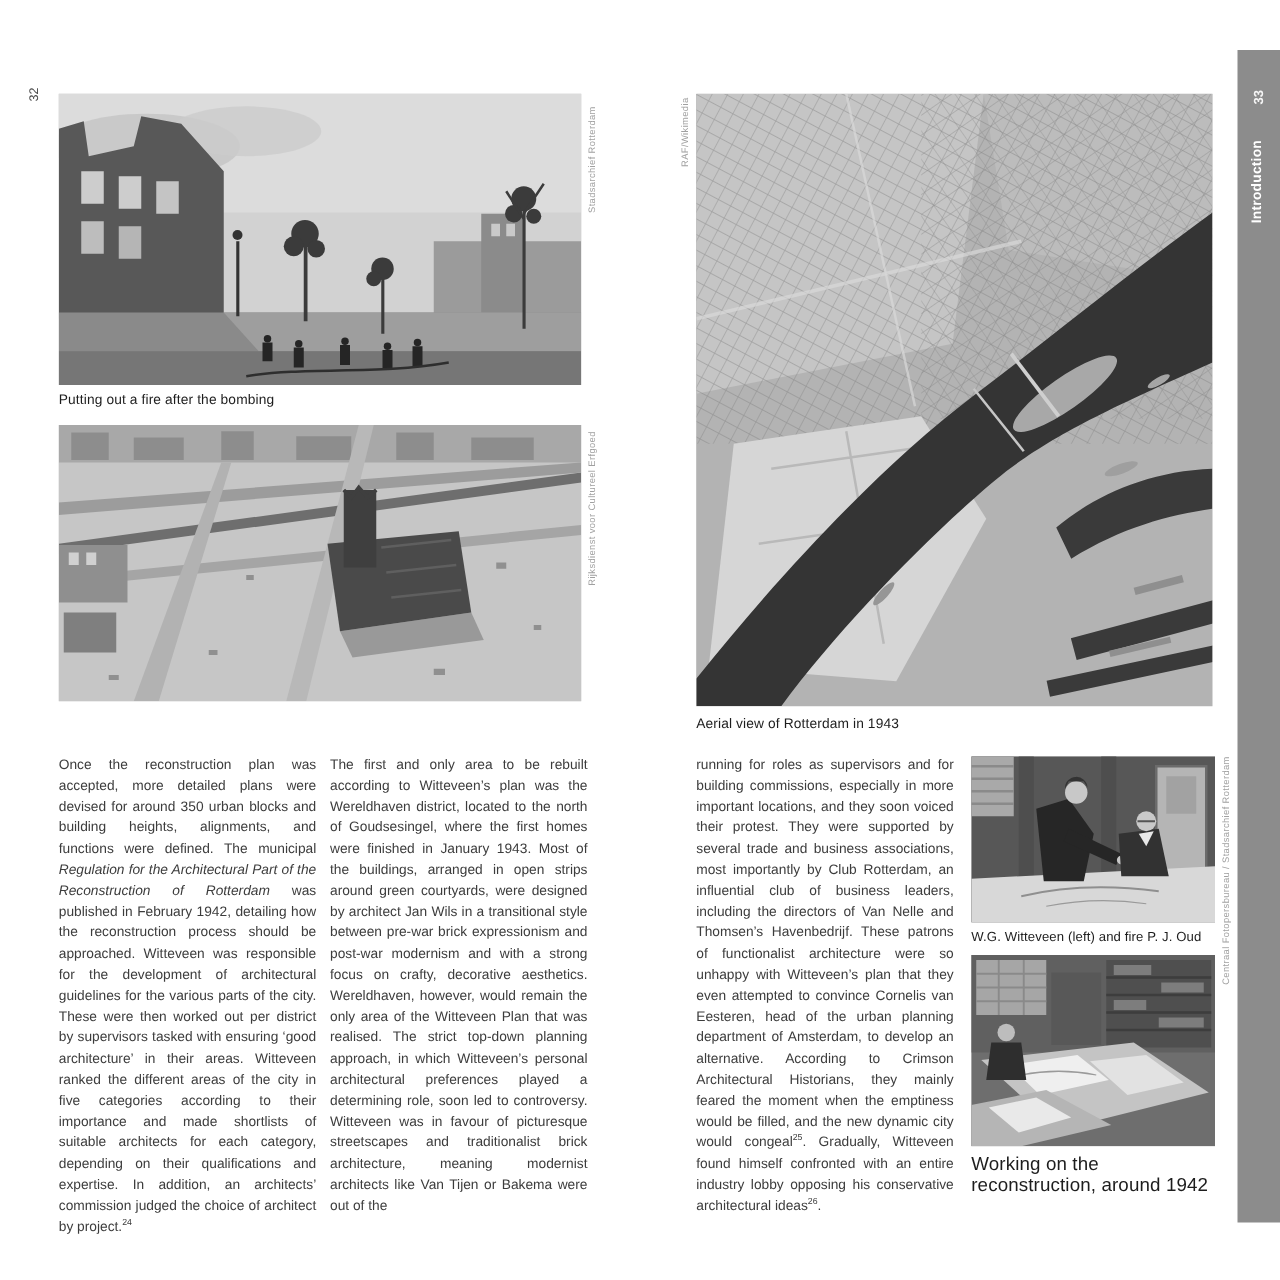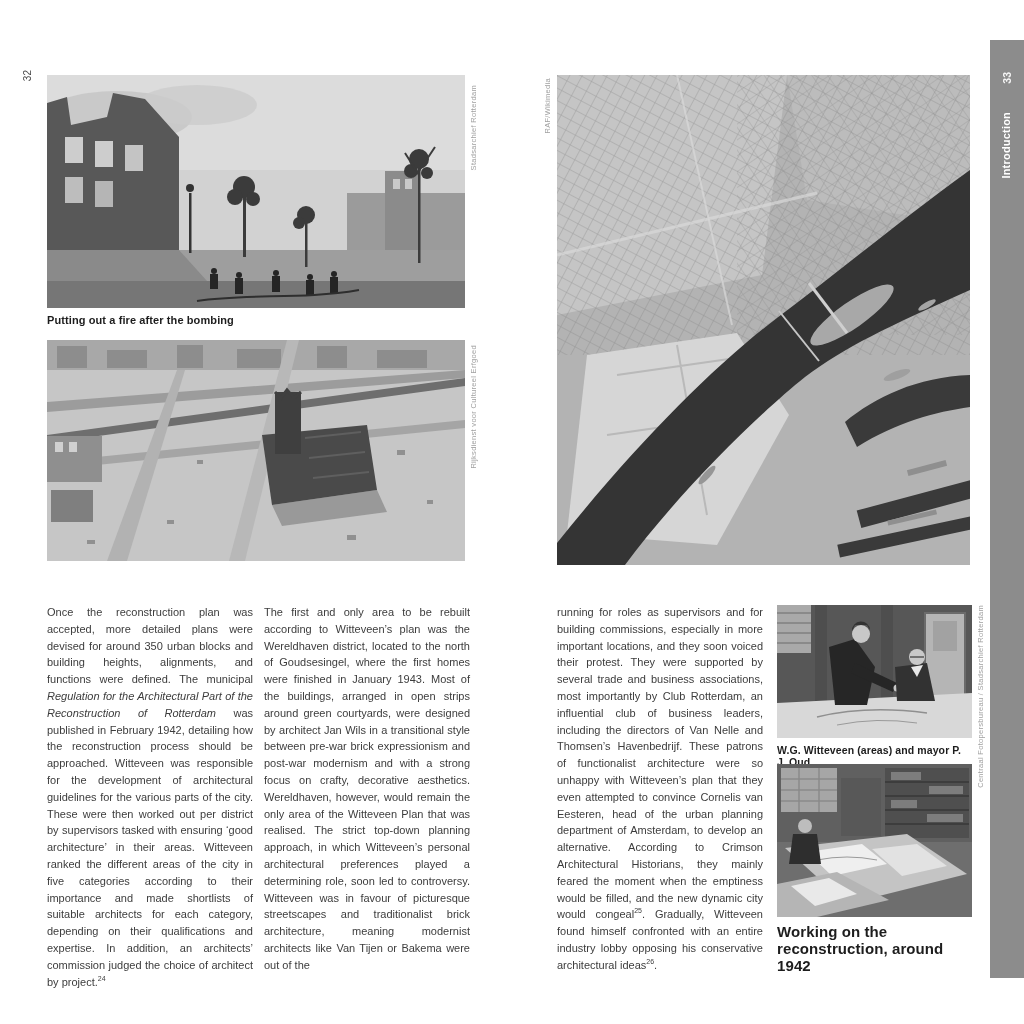--- a/index.html
+++ b/index.html
@@ -1,20 +1,20 @@
 <!DOCTYPE html>
 <html><head>
 <meta charset="utf-8">
 <style>
   html,body{margin:0;padding:0;background:#ffffff;}
   .spread{position:relative;width:1024px;height:1024px;background:#ffffff;overflow:hidden;
           font-family:"Liberation Sans","DejaVu Sans",sans-serif;}
   .photo{position:absolute;overflow:hidden;background:#bdbdbd;}
   .photo svg{display:block;}
-  .caption{position:absolute;font-size:11px;font-weight:bold;color:#1d1d1d;letter-spacing:0.1px;}
+  .caption{position:absolute;font-size:11px;font-weight:normal;color:#1d1d1d;letter-spacing:0.1px;}
   .vtext{position:absolute;writing-mode:vertical-rl;transform:rotate(180deg);
          font-size:7.5px;color:#a0a0a0;letter-spacing:0.3px;white-space:nowrap;}
   .pagenum{position:absolute;writing-mode:vertical-rl;transform:rotate(180deg);
            font-size:10px;color:#4a4a4a;white-space:nowrap;}
   .bodycol{position:absolute;width:206px;font-size:11px;line-height:16.8px;color:#3c3c3c;
            text-align:justify;}
   .bodycol sup{font-size:7px;line-height:0;vertical-align:super;}
   .tab{position:absolute;left:990px;top:40px;width:34px;height:938px;background:#8c8c8c;}
   .tab .tab-num{position:absolute;left:11px;top:32px;writing-mode:vertical-rl;transform:rotate(180deg);
                 font-size:10.5px;font-weight:bold;color:#f5f5f5;white-space:nowrap;}
@@ -155,20 +155,21 @@
       <path d="M222,236 L262,286" stroke="#c6c6c6" stroke-width="2" fill="none"></path>
       <ellipse cx="340" cy="300" rx="14" ry="4" fill="#9f9f9f" transform="rotate(-20 340 300)"></ellipse>
       <ellipse cx="150" cy="400" rx="12" ry="3.5" fill="#969696" transform="rotate(-48 150 400)"></ellipse>
       <ellipse cx="370" cy="230" rx="10" ry="3" fill="#a5a5a5" transform="rotate(-30 370 230)"></ellipse>
       <g fill="#8f8f8f">
         <rect x="350" y="390" width="40" height="6" transform="rotate(-15 370 393)"></rect>
         <rect x="330" y="440" width="50" height="5" transform="rotate(-13 355 442)"></rect>
       </g>
     </svg>
   </div>
+  <div class="caption" style="left:557px;top:573px;width:413px;">Aerial view of Rotterdam in 1943</div>
 
   <div class="bodycol" style="left:557px;top:604px;">
     <span>running for roles as supervisors and for building commissions, especially in more important locations, and they soon voiced their protest. They were supported by several trade and business associations, most importantly by Club Rotterdam, an influential club of business leaders, including the directors of Van Nelle and Thomsen’s Havenbedrijf. These patrons of functionalist architecture were so unhappy with Witteveen’s plan that they even attempted to convince Cornelis van Eesteren, head of the urban planning department of Amsterdam, to develop an alternative. According to Crimson Architectural Historians, they mainly feared the moment when the emptiness would be filled, and the new dynamic city would congeal</span><sup>25</sup><span>. Gradually, Witteveen found himself confronted with an entire industry lobby opposing his conservative architectural ideas</span><sup>26</sup><span>.</span>
   </div>
 
   <div class="photo" style="left:777px;top:605px;width:195px;height:133px;">
     <svg width="195" height="133" viewBox="0 0 195 133">
       <rect x="0" y="0" width="195" height="133" fill="#575757"></rect>
       <rect x="38" y="0" width="12" height="100" fill="#4e4e4e"></rect>
       <rect x="104" y="0" width="12" height="100" fill="#4e4e4e"></rect>
@@ -183,21 +184,21 @@
       <circle cx="84" cy="29" r="9" fill="#c8c8c8"></circle>
       <path d="M75,26 A9 9 0 0 1 93,25 L90,20 L78,20 Z" fill="#333333"></path>
       <polygon points="78,58 120,78 116,87 74,68" fill="#262626"></polygon>
       <circle cx="120" cy="83" r="3.5" fill="#c8c8c8"></circle>
       <polygon points="118,62 150,58 158,96 120,96" fill="#323232"></polygon>
       <circle cx="140" cy="52" r="8" fill="#c9c9c9"></circle>
       <path d="M133,52 H147" stroke="#555555" stroke-width="1.5" fill="none"></path>
       <polygon points="134,62 146,60 140,72" fill="#e8e8e8"></polygon>
     </svg>
   </div>
-  <div class="caption" style="left:777px;top:744px;width:195px;font-size:10.5px;">W.G. Witteveen (areas) and mayor P. J. Oud</div>
+  <div class="caption" style="left:777px;top:744px;width:195px;font-size:10.5px;">W.G. Witteveen (left) and fire P. J. Oud</div>
 
   <div class="photo" style="left:777px;top:764px;width:195px;height:153px;">
     <svg width="195" height="153" viewBox="0 0 195 153">
       <rect x="0" y="0" width="195" height="153" fill="#6e6e6e"></rect>
       <rect x="0" y="0" width="195" height="78" fill="#606060"></rect>
       <rect x="108" y="4" width="84" height="70" fill="#4f4f4f"></rect>
       <path d="M108,18 H192 M108,32 H192 M108,46 H192 M108,60 H192" stroke="#3d3d3d" stroke-width="2" fill="none"></path>
       <g fill="#7d7d7d">
         <rect x="114" y="8" width="30" height="8"></rect>
           <rect x="152" y="22" width="34" height="8"></rect>

